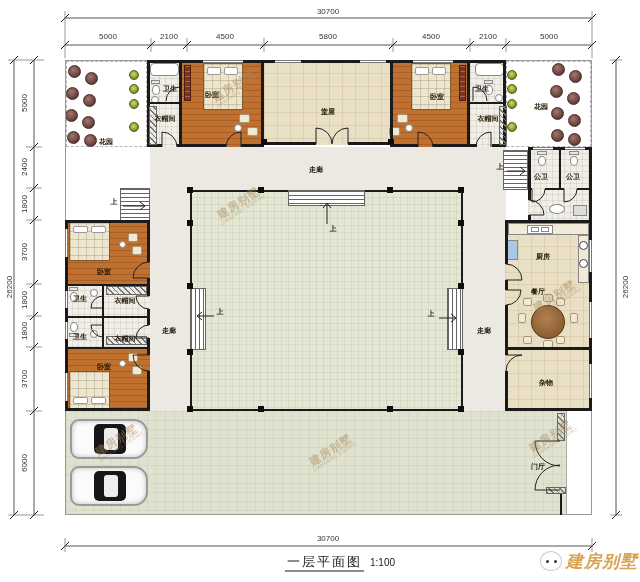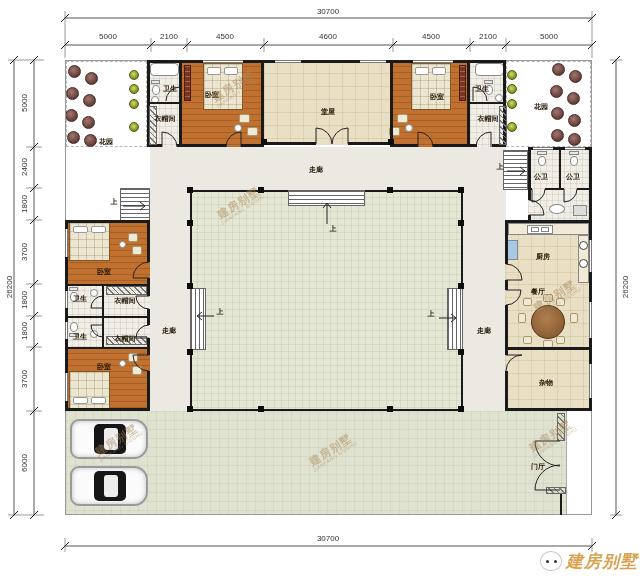--- a/index.html
+++ b/index.html
@@ -332,21 +332,21 @@
   <div class="lb" style="left:573px;top:176px">公卫</div>
   <div class="lb" style="left:543px;top:256px">厨房</div>
   <div class="lb" style="left:538px;top:291px">餐厅</div>
   <div class="lb" style="left:546px;top:382px">杂物</div>
   <div class="lb" style="left:538px;top:466px">门厅</div>
 
   <div class="dimlb" style="left:328px;top:11px">30700</div>
   <div class="dimlb" style="left:108px;top:36px">5000</div>
   <div class="dimlb" style="left:169px;top:36px">2100</div>
   <div class="dimlb" style="left:225px;top:36px">4500</div>
-  <div class="dimlb" style="left:328px;top:36px">4600</div>
+  <div class="dimlb" style="left:328px;top:36px">5800</div>
   <div class="dimlb" style="left:431px;top:36px">4500</div>
   <div class="dimlb" style="left:488px;top:36px">2100</div>
   <div class="dimlb" style="left:549px;top:36px">5000</div>
   <div class="dimlb vert" style="left:9px;top:287px">26200</div>
   <div class="dimlb vert" style="left:24px;top:103px">5000</div>
   <div class="dimlb vert" style="left:24px;top:167px">2400</div>
   <div class="dimlb vert" style="left:24px;top:204px">1800</div>
   <div class="dimlb vert" style="left:24px;top:252px">3700</div>
   <div class="dimlb vert" style="left:24px;top:300px">1800</div>
   <div class="dimlb vert" style="left:24px;top:331px">1800</div>
@@ -373,19 +373,22 @@
     </div>
   <div class="wm" style="left:556px;top:298px">
       <b>建房别墅</b>
       <i>JIANFANG BIESHU</i>
     </div>
   <div class="wm" style="left:552px;top:438px">
       <b>建房别墅</b>
       <i>JIANFANG BIESHU</i>
     </div>
 
+  <div class="a" style="left:340px;top:561px;transform:translate(-50%,-50%);white-space:nowrap;z-index:9">
+    <span class="title-cn">一层平面图</span><span class="title-scale">1:100</span>
+  </div>
   <div class="face" style="left:540px;top:551px">
     <div class="eye" style="left:5px;top:8px"></div>
     <div class="eye" style="left:13px;top:8px"></div>
   </div>
   <div class="a brand-text" style="left:566px;top:550px;z-index:9">建房别墅</div>
 
 </div>
 
 </body></html>

